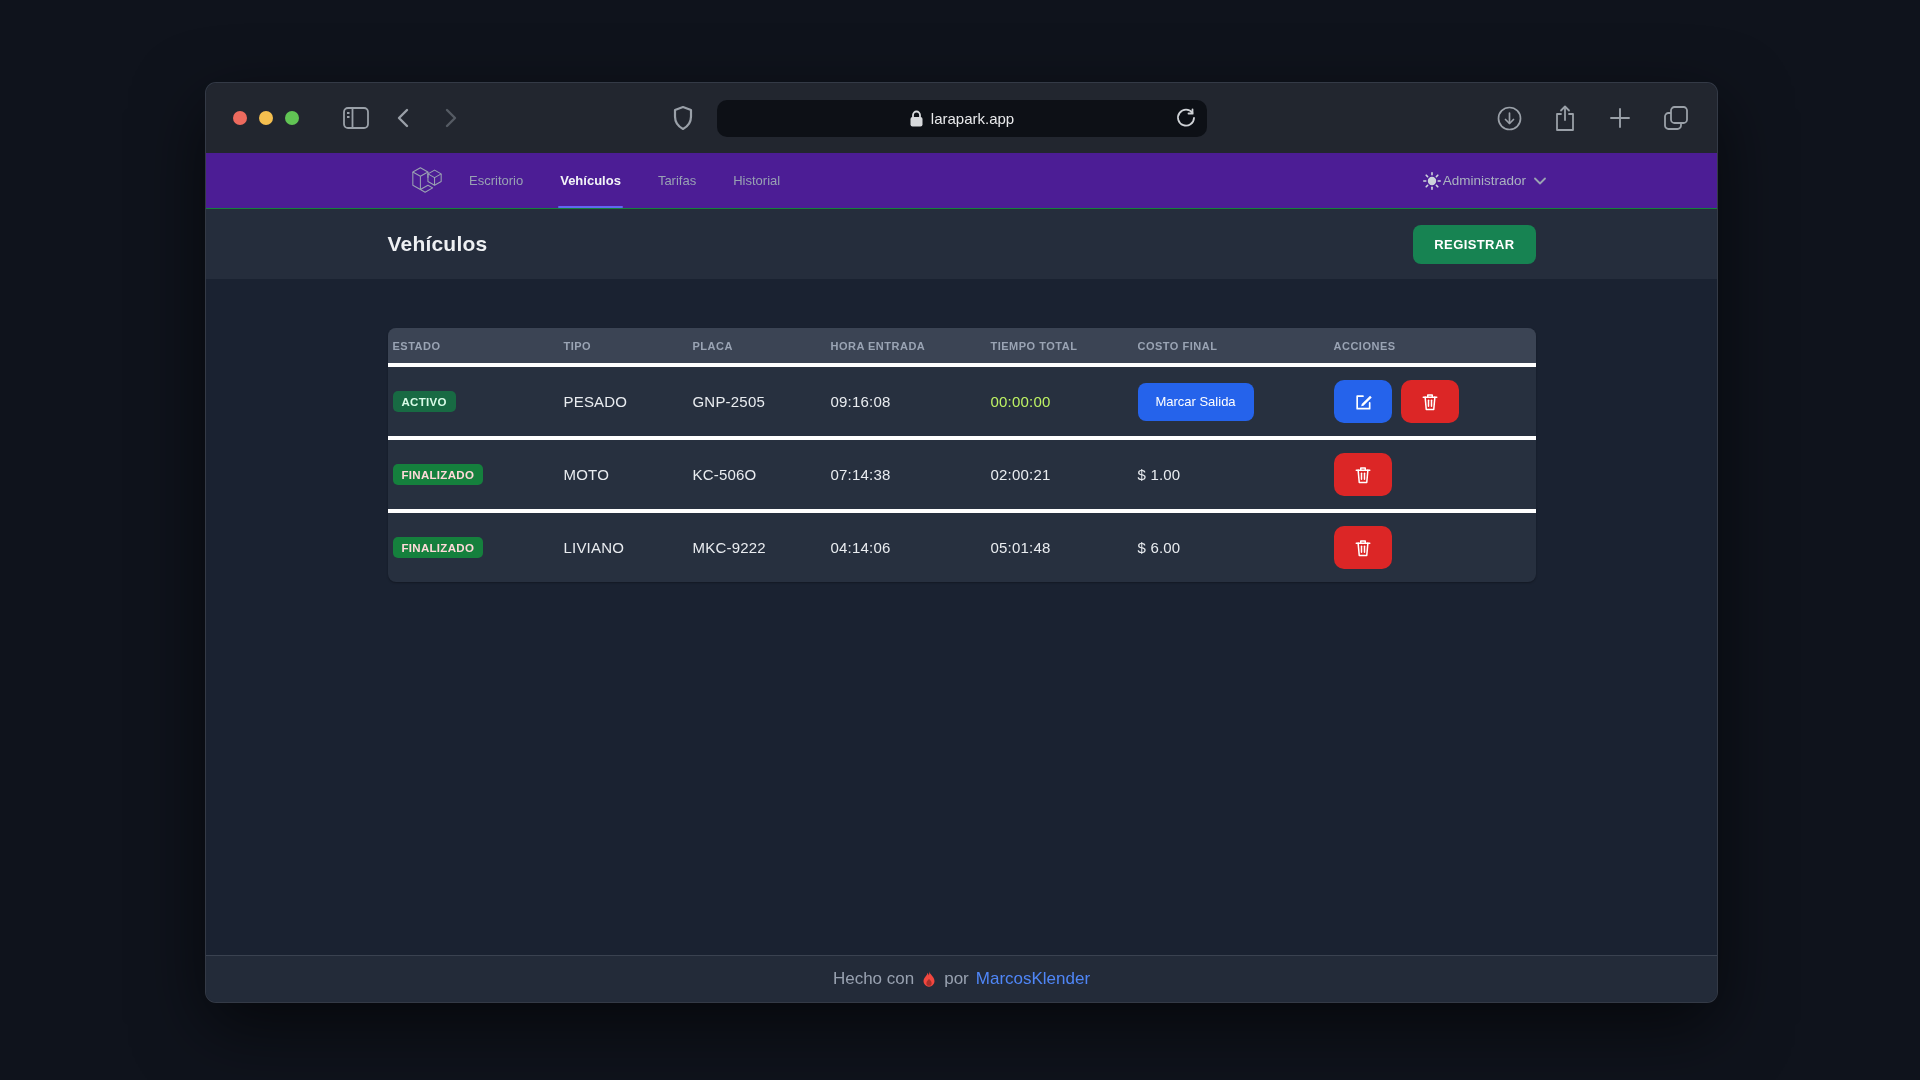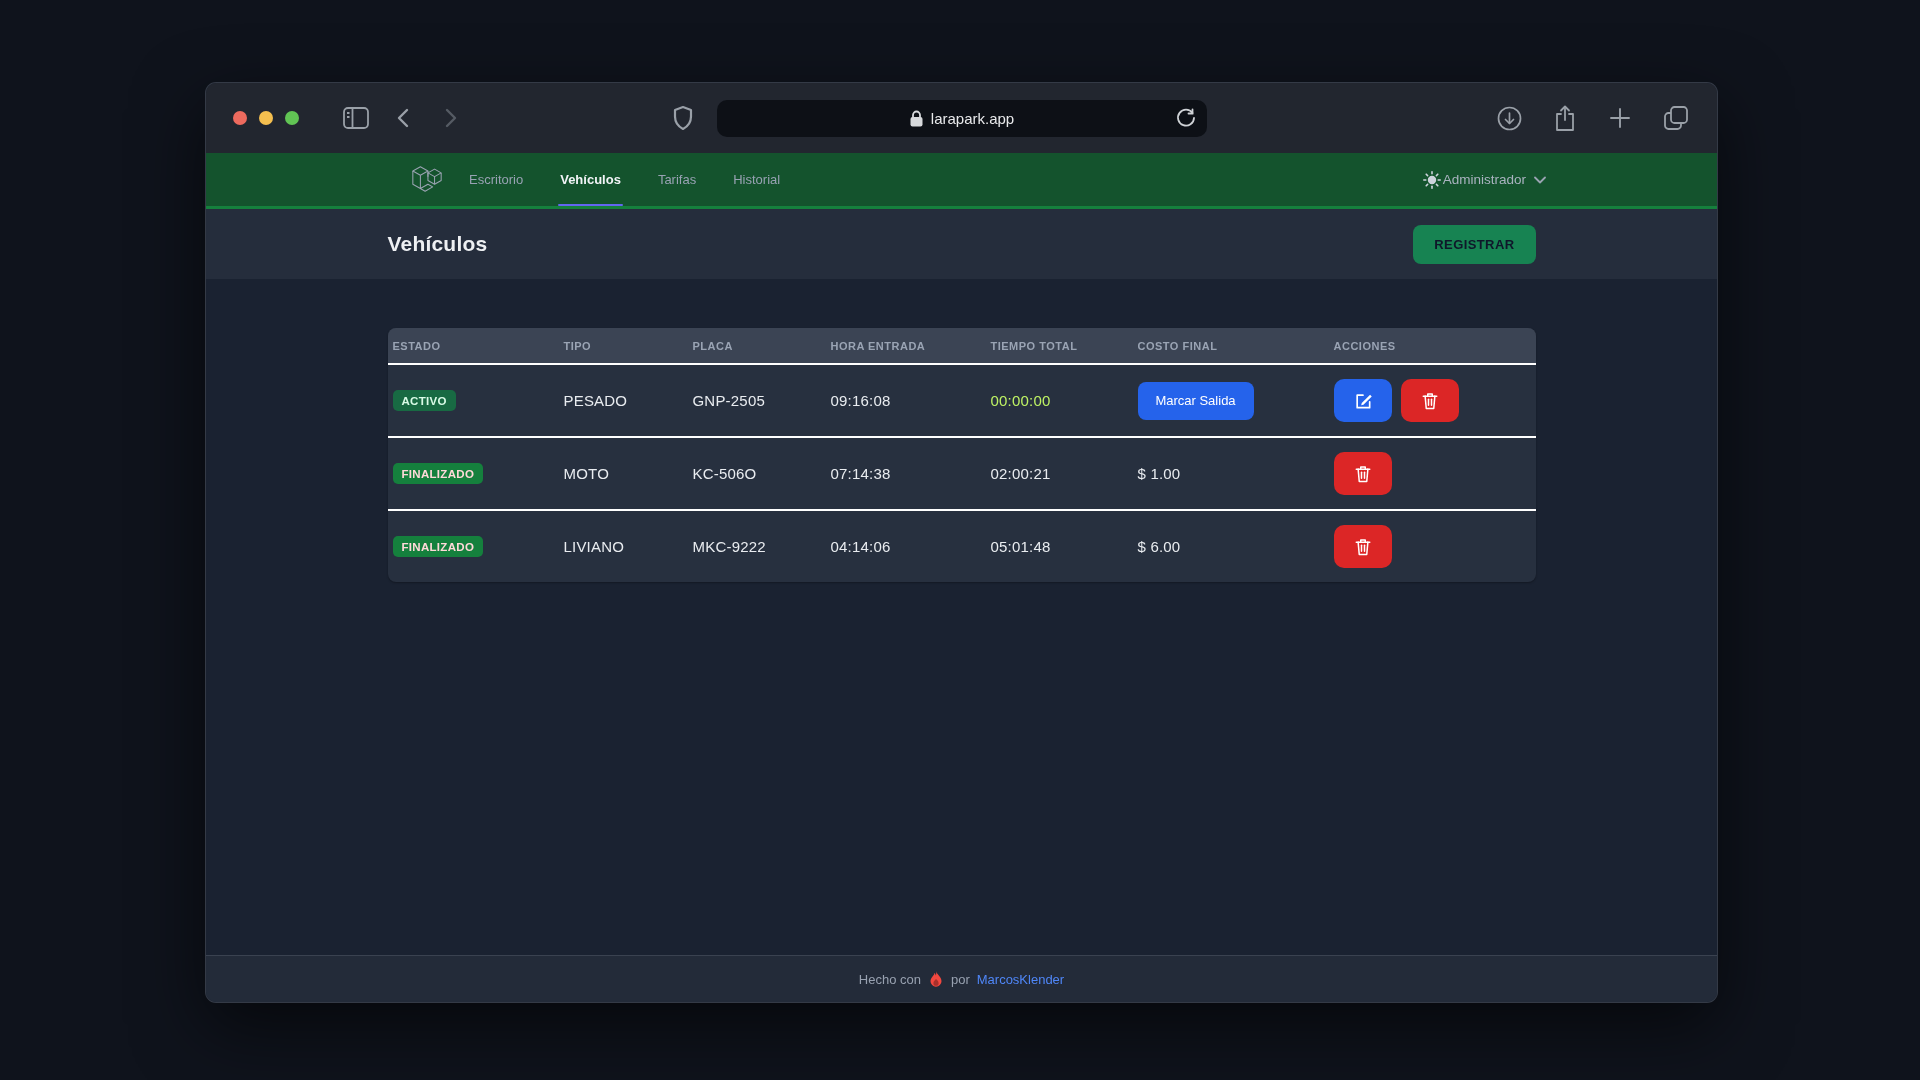--- a/index.html
+++ b/index.html
@@ -23,68 +23,68 @@
   .shield-btn { position:absolute; left:466px; }
   .urlbar {
     position:absolute; left:511px; top:17px; width:490px; height:37px;
     background:#0d1016; border-radius:10px; display:flex; align-items:center; justify-content:center;
     color:#e8e9eb; font-size:15px; gap:8px;
   }
   .reload-btn { position:absolute; right:11px; top:7px; }
   .chrome-right { position:absolute; right:28px; display:flex; gap:31px; align-items:center; }
 
   
-  .navbar { height:56px; flex:none; background:#14532d; border-bottom:3px solid #15803d;padding-left:21px; }
+  .navbar { height:56px; flex:none; background:#4c1d95; border-bottom:1px solid #15803d;padding-left:21px; }
   .container { width:1148px; margin:0 auto; height:100%; position:relative; }
   .nav-inner { display:flex; align-items:center; height:100%; }
   .logo { margin-left:12px; color:#9aa3b2; display:flex; align-items:center; }
   .tabs { display:flex; gap:37px; margin-left:25px; height:100%; align-items:center; }
   .tab { color:#98a2b3; font-size:13px; height:100%; display:flex; align-items:center; position:relative; cursor:default; }
   .tab.active { color:#f2f4f7; font-weight:bold; }
   .tab.active::after { content:""; position:absolute; left:-2px; right:-2px; bottom:0; height:2px; background:#6366f1; border-radius:2px; }
   .nav-right { position:absolute; right:0; top:0; height:100%; display:flex; align-items:center; gap:2px; }
   .user-menu { display:flex; align-items:center; gap:8px; color:#aab3c0; font-size:13.5px; }
 
   
   .page-header { height:70px; flex:none; background:#252d3c; }
   .ph-inner { display:flex; align-items:center; justify-content:space-between; height:100%; }
   .page-title { color:#eef0f3; font-size:21px; font-weight:bold; letter-spacing:.2px; }
   .btn-register {
-    background:#178352; color:#0f172a; border:none; border-radius:8px;
+    background:#178352; color:#ffffff; border:none; border-radius:8px;
     height:39px; padding:0 21px; font-size:13px; font-weight:bold; letter-spacing:.4px;
     font-family:"Liberation Sans", sans-serif; cursor:pointer;
   }
 
   
   .main { flex:1; background:#1a2231; }
   .card { margin-top:49px; background:#27303f; border-radius:8px; overflow:hidden; box-shadow:0 1px 2px rgba(0,0,0,.3); }
   .grid-row { display:grid; grid-template-columns:176px 129px 138px 160px 147px 196px 1fr; align-items:center; }
   .thead { background:#3b4454; height:35px; }
   .thead .cell { color:#9aa4b4; font-size:11px; font-weight:bold; letter-spacing:.5px; }
   .cell { padding-left:0; }
   .cell:first-child { padding-left:5px; }
-  .trow { height:73px; border-top:2px solid #ffffff; }
+  .trow { height:73px; border-top:4px solid #ffffff; }
   .trow:first-of-type { border-top:none; }
   .val { color:#e9ecf0; font-size:15px; letter-spacing:.2px; }
   .val.dim { color:#bef264; }
   .badge { display:inline-block; font-size:11.5px; font-weight:bold; border-radius:5px; padding:5px 9px 4px; letter-spacing:.3px; }
   .badge-green { background:#186a43; color:#d9fbe7; }
   .badge-red { background:#15803d; color:#ffd9d9;text-align:right; }
   .btn-salida {
     background:#2563eb; color:#fff; border:none; border-radius:8px;
     width:116px; height:38px; font-size:13px; font-family:"Liberation Sans", sans-serif; cursor:pointer;
   }
   .actions { display:flex; gap:9px; }
   .btn-sq { width:58px; height:43px; border:none; border-radius:10px; display:flex; align-items:center; justify-content:center; cursor:pointer; color:#fff; }
   .btn-edit { background:#2563eb; }
   .btn-del { background:#dc2626; }
 
   
   .footer { height:47px; flex:none; background:#232b39; border-top:1px solid #3a4250;
-    display:flex; align-items:center; justify-content:center; gap:7px; color:#98a1b0; font-size:13px; }
+    display:flex; align-items:center; justify-content:center; gap:7px; color:#98a1b0; font-size:17px; }
   .footer a { color:#4f86f7; text-decoration:none; }
 
   svg { display:block; }
 </style>
 </head>
 <body>
 
 <div class="window">
 
   <div class="chrome">

